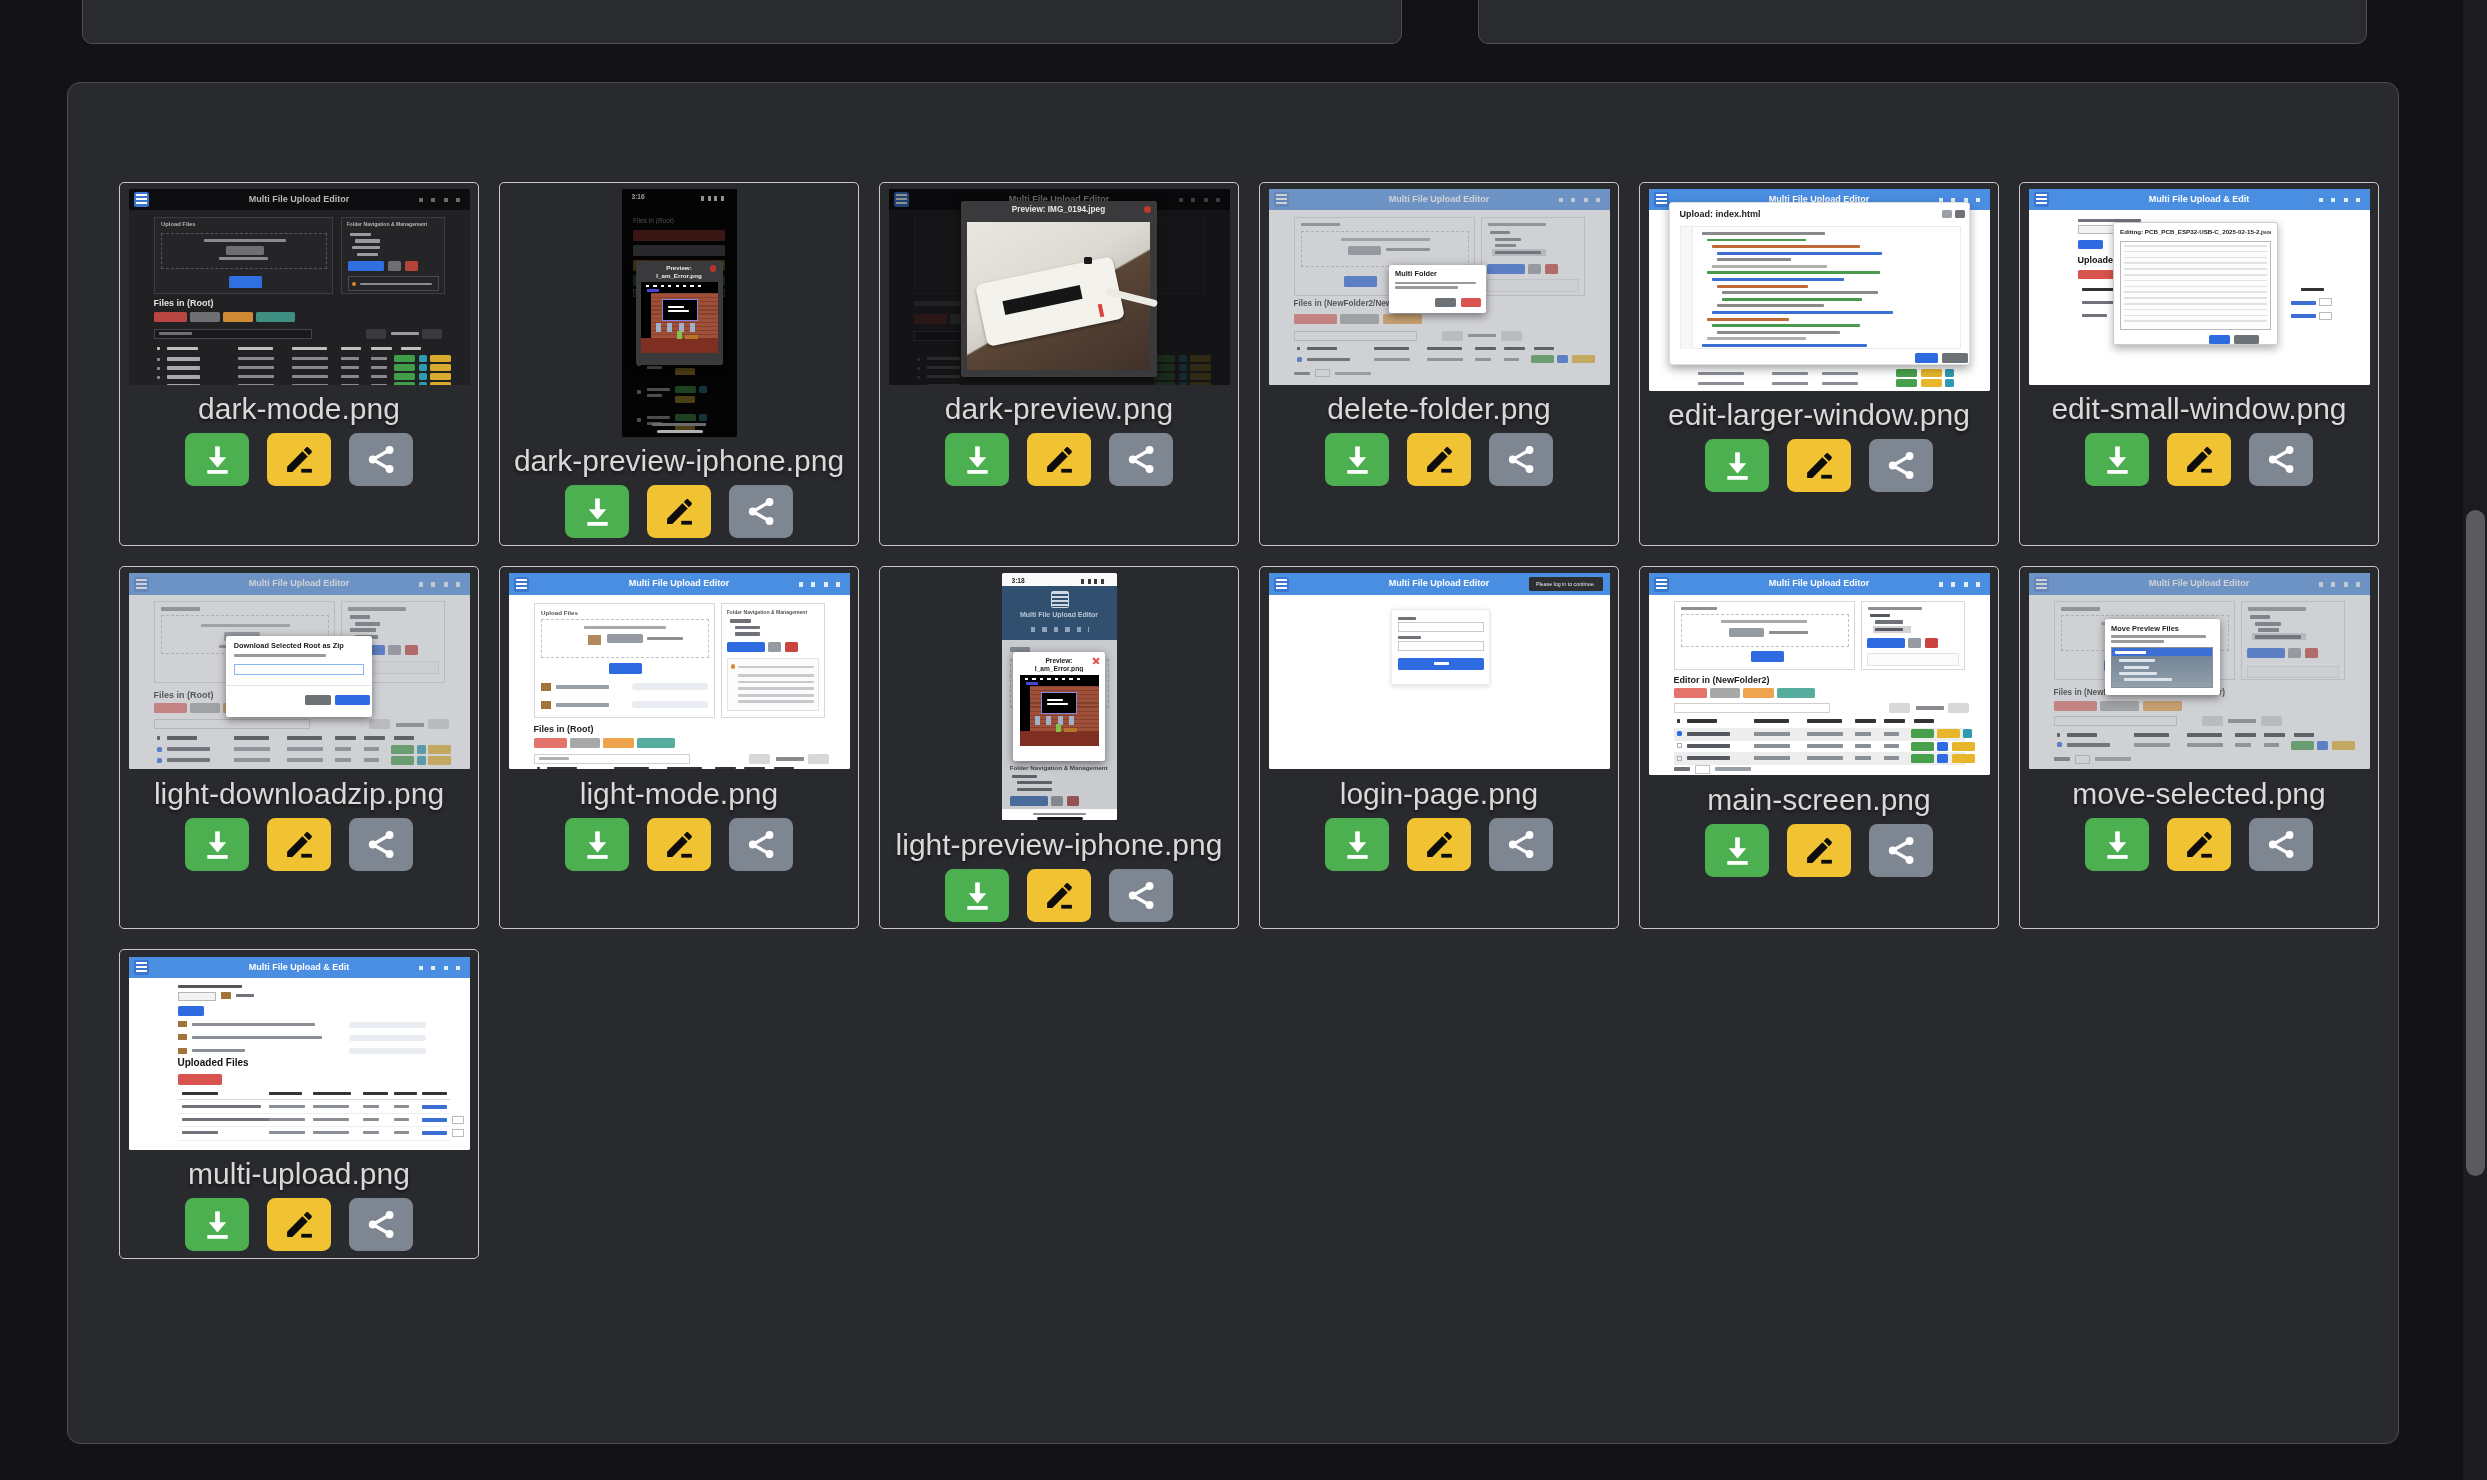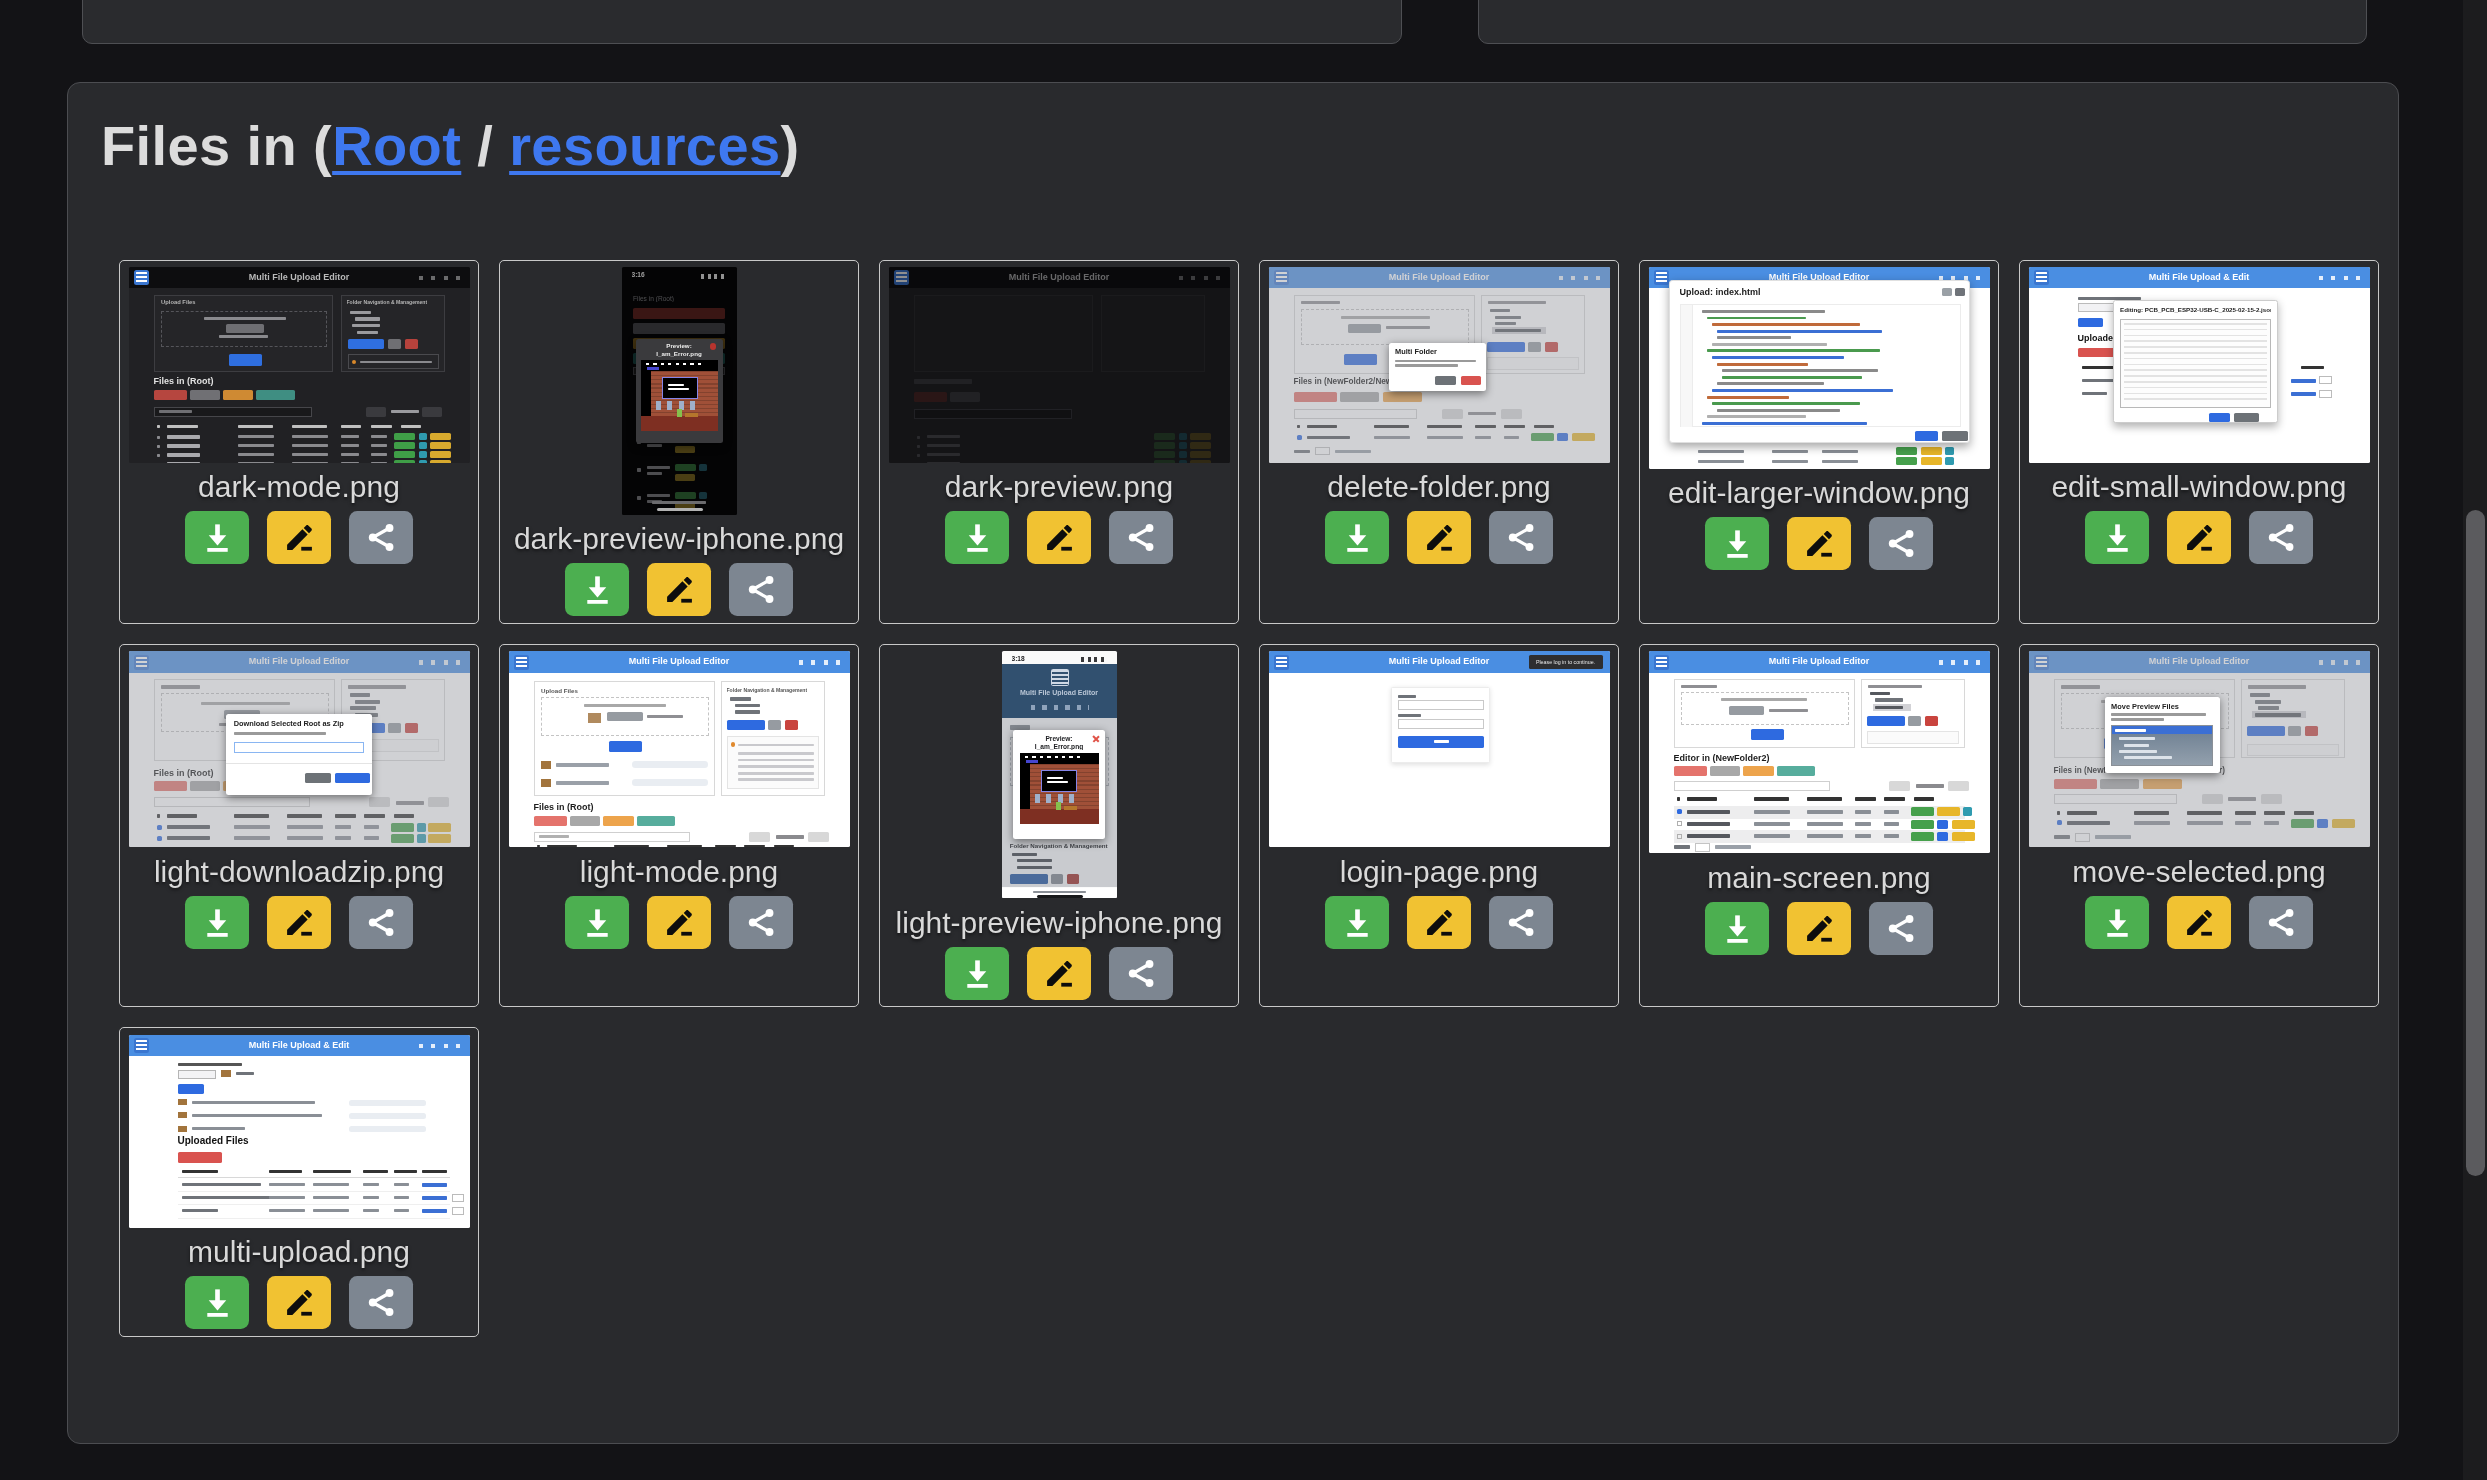--- a/index.html
+++ b/index.html
@@ -58,21 +58,20 @@
   .scroll-track{position:absolute;right:0;top:0;width:24px;height:1481px;background:#1c1c1e}
   .scroll-thumb{position:absolute;left:2.5px;top:510px;width:19px;height:666px;background:#5b5b5e;border-radius:10px}
 </style>
 </head>
 <body>
 
 <div class="top-box" id="top-box-left"></div>
 <div class="top-box" id="top-box-right"></div>
 
 <div class="main-panel">
-  <h1 class="page-title"><span data-bind="header.title_prefix">Files in (</span><a data-bind="header.breadcrumb_root">Root</a><span data-bind="header.separator"> / </span><a data-bind="header.breadcrumb_current">resources</a><span data-bind="header.title_suffix">)</span></h1>
   <div class="grid" id="file-grid">
   <div class="card">
     <div class="thumb-wrap">
           <div class="t t-land bg-darkapp">
             <div style="left: 0px; top: 0px; right: 0px; height: 21.4px; background: rgb(13, 13, 15);">
               <div style="left: 5px; top: 3.3px; width: 15px; height: 15px; border-radius: 2.5px; border: 2.5px solid rgb(58, 118, 208); background: repeating-linear-gradient(rgb(255, 255, 255) 0px, rgb(255, 255, 255) 1.6px, rgb(58, 118, 208) 1.6px, rgb(58, 118, 208) 4.1px);"></div>
               <div data-bind="files.0.mini.header" style="left: 0px; right: 0px; top: 0px; height: 21.4px; line-height: 21.4px; text-align: center; font-size: 9px; font-weight: 700; color: rgb(185, 185, 185);">Multi File Upload Editor</div>
               <div style="right: 6.6px; top: 9px; width: 44px; height: 4.1px; background: repeating-linear-gradient(90deg, rgba(200, 200, 200, 0.5) 0px, rgba(200, 200, 200, 0.5) 4.1px, transparent 4.1px, transparent 12.3px);"></div>
             </div>
             <div style="left: 25px; top: 28px; width: 179px; height: 77px; border: 0.8px solid rgb(61, 61, 65); background: rgb(37, 37, 40);">
@@ -286,20 +285,31 @@
             <div style="left: 28px; top: 187px; width: 3.3px; height: 3.3px; background: rgb(74, 74, 78); border-radius: 0.8px;"></div>
             <div style="left: 38px; top: 186px; width: 33px; height: 3.3px; background: rgb(74, 74, 78); border-radius: 0.8px;"></div>
             <div style="left: 265px; top: 184px; width: 21.4px; height: 7.4px; background: rgb(44, 74, 47); border-radius: 1.6px;"></div>
             <div style="left: 290px; top: 184px; width: 8.2px; height: 7.4px; background: rgb(31, 74, 85); border-radius: 1.6px;"></div>
             <div style="left: 301px; top: 184px; width: 21.4px; height: 7.4px; background: rgb(85, 72, 31); border-radius: 1.6px;"></div>
             <div style="left: 38px; top: 195px; width: 33px; height: 3.3px; background: rgb(74, 74, 78); border-radius: 0.8px;"></div>
             <div style="left: 265px; top: 193px; width: 21.4px; height: 7.4px; background: rgb(44, 74, 47); border-radius: 1.6px;"></div>
             <div style="left: 290px; top: 193px; width: 8.2px; height: 7.4px; background: rgb(31, 74, 85); border-radius: 1.6px;"></div>
             <div style="left: 301px; top: 193px; width: 21.4px; height: 7.4px; background: rgb(85, 72, 31); border-radius: 1.6px;"></div>
             <div style="inset: 0px; background: rgba(5, 5, 6, 0.45); z-index: 5;"></div>
+            <div style="left: 72px; top: 11.5px; width: 196px; height: 176px; background: rgb(58, 58, 61); border-radius: 2.5px; z-index: 6; box-shadow: rgba(0, 0, 0, 0.45) 0px 2.5px 8.2px;">
+              <div data-bind="files.2.mini.modal_title" style="left: 0px; right: 0px; top: 4.1px; text-align: center; font-size: 8.2px; font-weight: 700; color: rgb(232, 232, 232);">Preview: IMG_0194.jpeg</div>
+              <div style="left: 183px; top: 5px; width: 7.4px; height: 7.4px; border-radius: 50%; background: rgb(192, 57, 43);"></div>
+              <div style="left: 6.6px; top: 21.4px; width: 183px; height: 148px; background: linear-gradient(150deg, rgb(233, 231, 224) 0%, rgb(220, 218, 210) 40%, rgb(207, 205, 197) 52%, rgb(90, 70, 54) 53%, rgb(64, 49, 42) 100%);">
+                <div style="left: 13px; top: 48px; width: 140px; height: 63px; background: rgb(244, 242, 236); border-radius: 6.6px; transform: rotate(-12deg); box-shadow: rgba(0, 0, 0, 0.4) 0px 1.6px 3.3px;"></div>
+                <div style="left: 36px; top: 71px; width: 79px; height: 14px; background: rgb(22, 22, 22); transform: rotate(-12deg);"></div>
+                <div style="left: 117px; top: 35px; width: 8.2px; height: 6.6px; background: rgb(26, 26, 26); border-radius: 1.6px;"></div>
+                <div style="left: 132px; top: 82px; width: 4.1px; height: 13px; background: rgb(217, 69, 60); transform: rotate(-12deg);"></div>
+                <div style="left: 138px; top: 72px; width: 53px; height: 7.4px; background: rgb(236, 234, 228); border-radius: 4.1px; transform: rotate(14deg);"></div>
+              </div>
+            </div>
           </div>
         </div>
     <div class="file-name" data-bind="files.2.name">dark-preview.png</div>
     <div class="actions">
       <button class="act download">
         <svg viewBox="0 0 24 24">
               <path d="M12 3v9" stroke="#fff" stroke-width="3.2" fill="none"></path>
               <polygon points="6,10.5 18,10.5 12,17.5" fill="#fff"></polygon>
               <rect x="5" y="19.2" width="14" height="2.6" fill="#fff"></rect>
             </svg>

